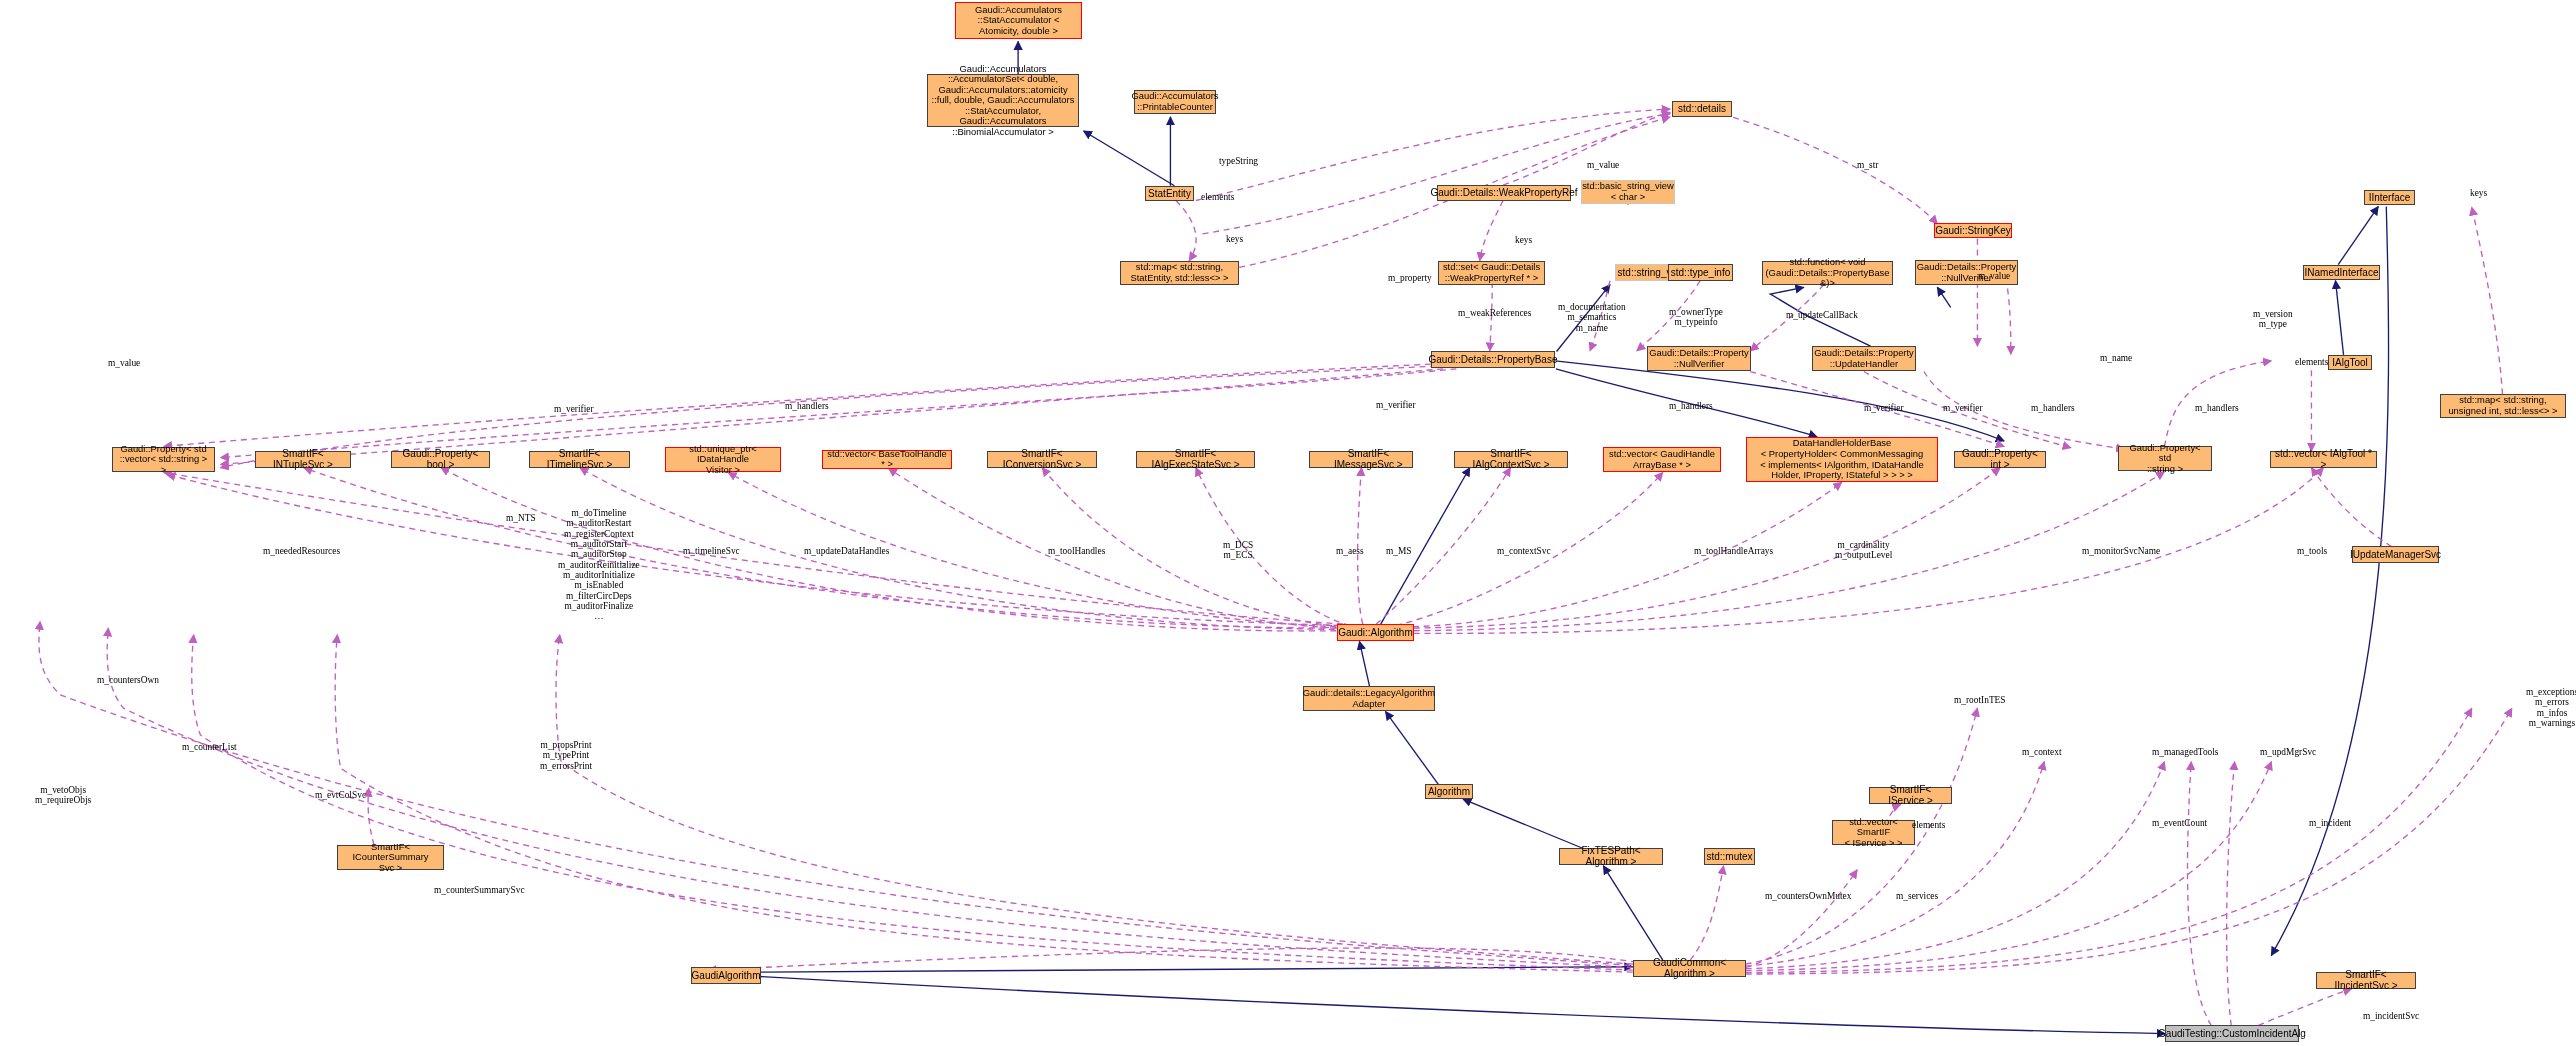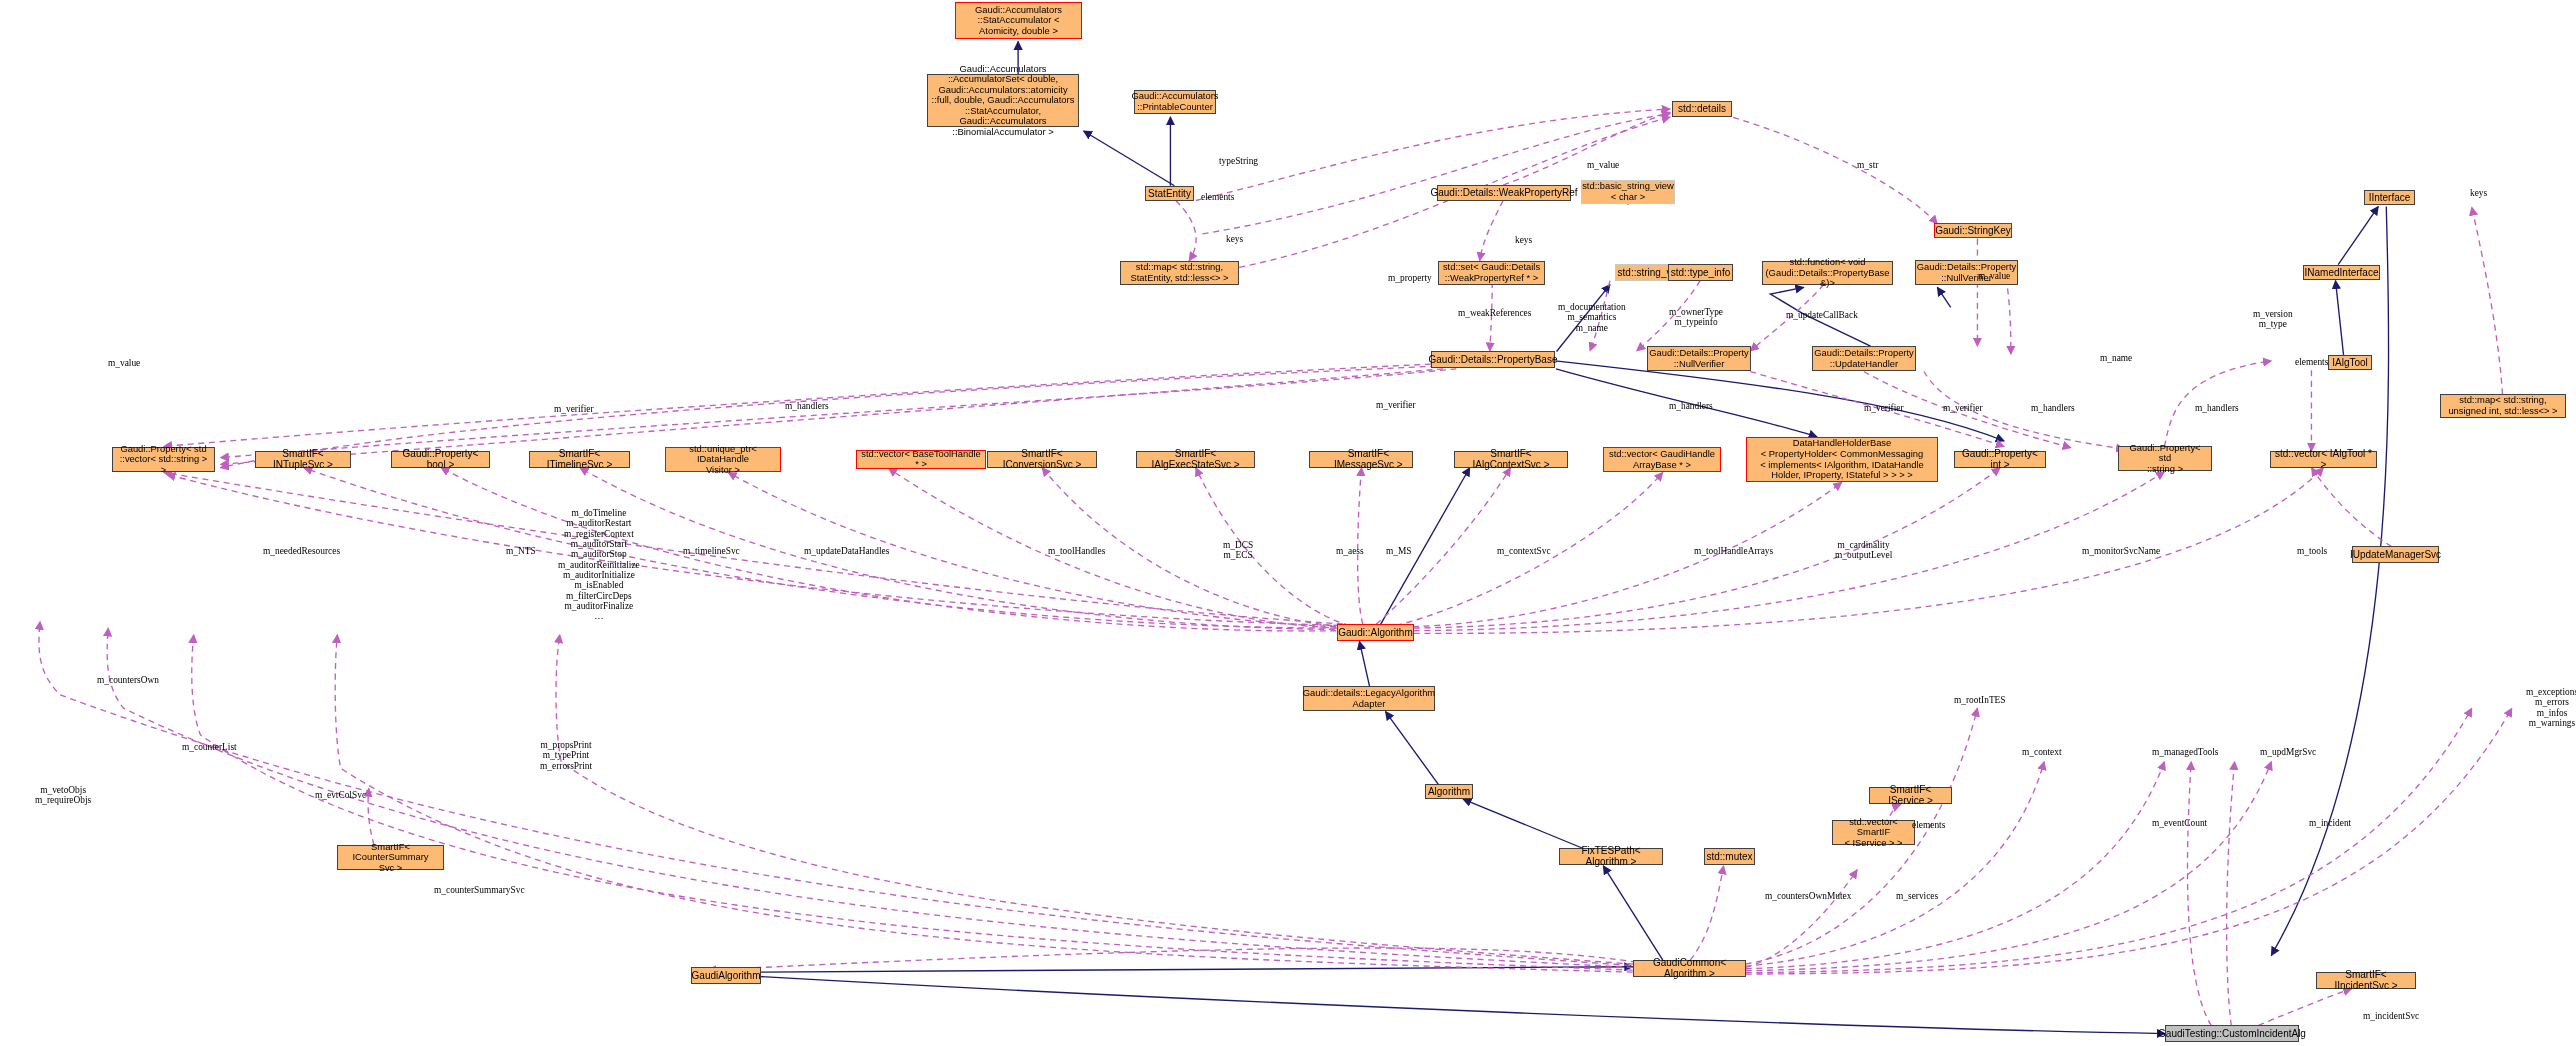--- a/index.html
+++ b/index.html
@@ -203,21 +203,21 @@
       <div class="node thick" style="left: 2328px; top: 355px; width: 44px; height: 15.4px; font-size: 10px;">IAlgTool</div>
       <div class="node thick" style="left: 2440px; top: 394px; width: 126px; height: 24px; font-size: 9.4px;">std::map&lt; std::string,
  unsigned int, std::less&lt;&gt; &gt;</div>
       <div class="node thick" style="left: 112px; top: 447px; width: 103px; height: 25.4px; font-size: 9.4px;">Gaudi::Property&lt; std
 ::vector&lt; std::string &gt; &gt;</div>
       <div class="node thick" style="left: 255px; top: 451px; width: 96px; height: 16.7px; font-size: 10px;">SmartIF&lt; INTupleSvc &gt;</div>
       <div class="node thick" style="left: 391px; top: 451px; width: 99px; height: 16.7px; font-size: 10px;">Gaudi::Property&lt; bool &gt;</div>
       <div class="node thick" style="left: 529px; top: 451px; width: 101px; height: 16.7px; font-size: 10px;">SmartIF&lt; ITimelineSvc &gt;</div>
       <div class="node red" style="left: 665px; top: 447px; width: 116px; height: 25.4px; font-size: 9.4px;">std::unique_ptr&lt; IDataHandle
 Visitor &gt;</div>
-      <div class="node red" style="left: 856px; top: 450px; width: 130px; height: 18.7px; font-size: 9.4px;">std::vector&lt; BaseToolHandle * &gt;</div>
+      <div class="node red" style="left: 822px; top: 450px; width: 130px; height: 18.7px; font-size: 9.4px;">std::vector&lt; BaseToolHandle * &gt;</div>
       <div class="node thick" style="left: 987px; top: 451px; width: 110px; height: 16.7px; font-size: 10px;">SmartIF&lt; IConversionSvc &gt;</div>
       <div class="node thick" style="left: 1136px; top: 451px; width: 119px; height: 16.7px; font-size: 10px;">SmartIF&lt; IAlgExecStateSvc &gt;</div>
       <div class="node thick" style="left: 1309px; top: 451px; width: 104px; height: 16.7px; font-size: 10px; padding-left: 18px;">SmartIF&lt; IMessageSvc &gt;</div>
       <div class="node thick" style="left: 1454px; top: 451px; width: 114px; height: 16.7px; font-size: 10px;">SmartIF&lt; IAlgContextSvc &gt;</div>
       <div class="node red" style="left: 1603px; top: 447px; width: 118px; height: 25.4px; font-size: 9.4px;">std::vector&lt; GaudiHandle
 ArrayBase * &gt;</div>
       <div class="node red" style="left: 1746px; top: 437px; width: 192px; height: 45px; font-size: 9.4px;">DataHandleHolderBase
 &lt; PropertyHolder&lt; CommonMessaging
 &lt; implements&lt; IAlgorithm, IDataHandle
 Holder, IProperty, IStateful &gt; &gt; &gt; &gt;</div>
@@ -266,21 +266,21 @@
       <div class="elabel" style="left: 108px; top: 358px;">m_value</div>
       <div class="elabel" style="left: 554px; top: 404px;">m_verifier</div>
       <div class="elabel" style="left: 785px; top: 401px;">m_handlers</div>
       <div class="elabel" style="left: 1376px; top: 400px;">m_verifier</div>
       <div class="elabel" style="left: 1669px; top: 401px;">m_handlers</div>
       <div class="elabel" style="left: 1864px; top: 403px;">m_verifier</div>
       <div class="elabel" style="left: 1943px; top: 403px;">m_verifier</div>
       <div class="elabel" style="left: 2031px; top: 403px;">m_handlers</div>
       <div class="elabel" style="left: 2195px; top: 403px;">m_handlers</div>
       <div class="elabel" style="left: 263px; top: 546px;">m_neededResources</div>
-      <div class="elabel" style="left: 506px; top: 546px;">m_NTS</div>
+      <div class="elabel" style="left: 506px; top: 513px;">m_NTS</div>
       <div class="elabel" style="left: 558px; top: 508px;">m_doTimeline
 m_auditorRestart
 m_registerContext
 m_auditorStart
 m_auditorStop
 m_auditorReinitialize
 m_auditorInitialize
 m_isEnabled
 m_filterCircDeps
 m_auditorFinalize

